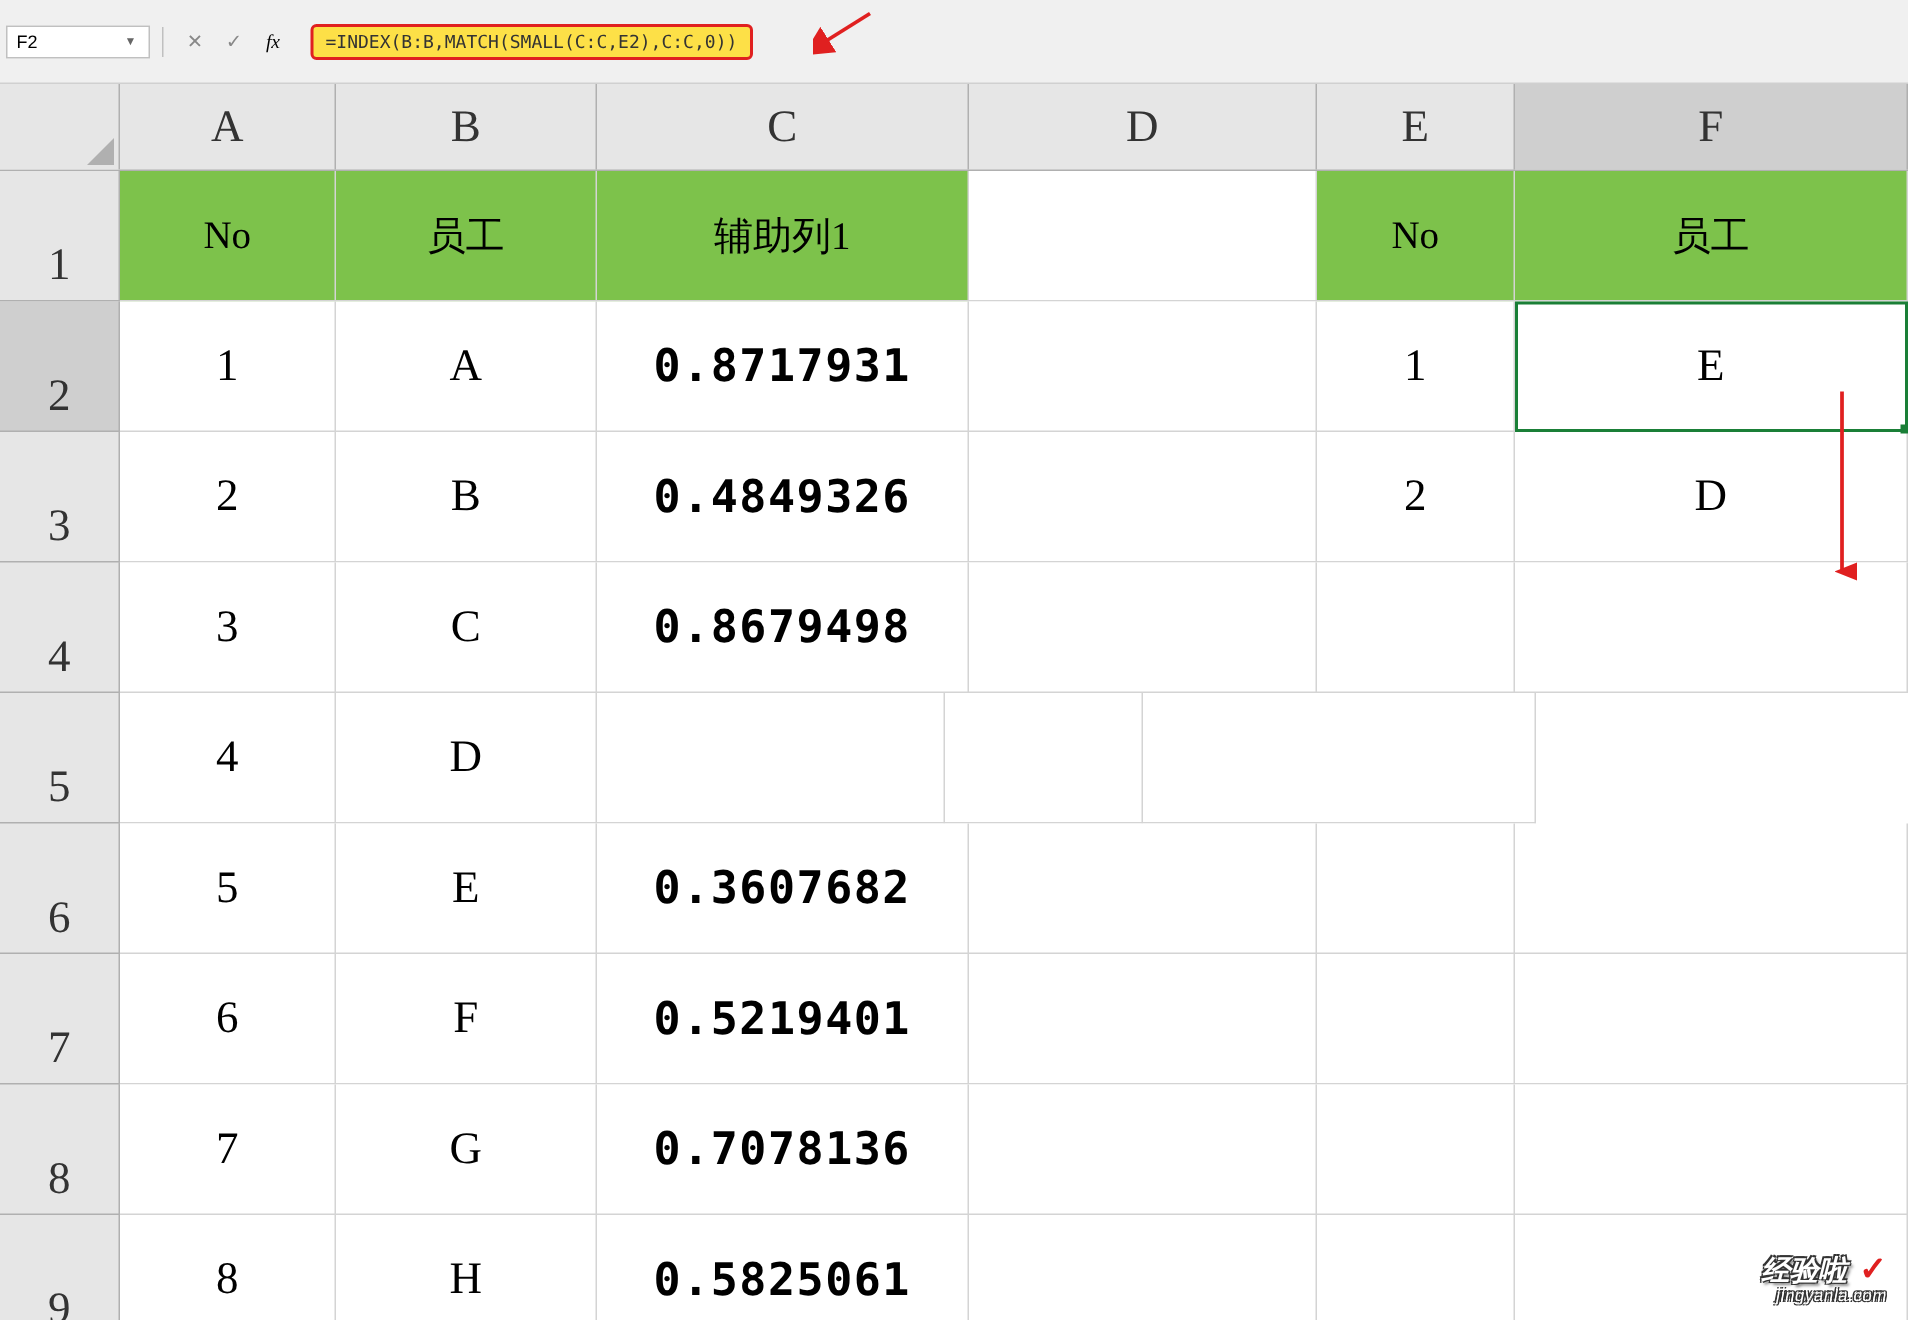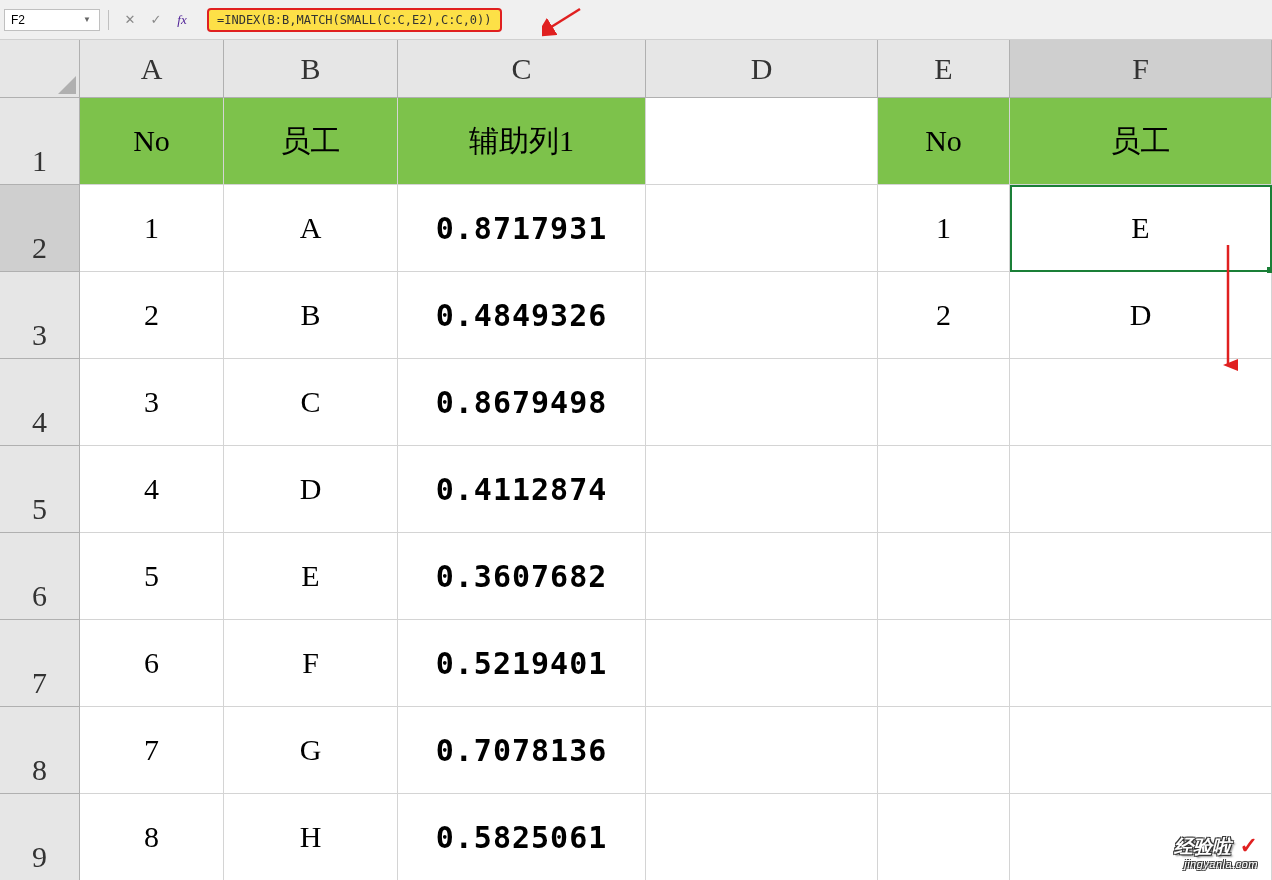--- a/index.html
+++ b/index.html
@@ -13,21 +13,21 @@
       background: #ffffff;
       width: 1272px;
       height: 880px;
       overflow: hidden;
       position: relative;
     }
     
     .formula-bar-area {
       background: #f0f0f0;
       border-bottom: 1px solid #d0d0d0;
-      height: 40px;
+      height: 56px;
       display: flex;
       align-items: center;
       padding: 0 4px;
     }
     
     .name-box {
       width: 96px;
       height: 22px;
       background: #ffffff;
       border: 1px solid #c0c0c0;
@@ -72,21 +72,21 @@
       justify-content: center;
       color: #888;
       font-size: 13px;
       font-family: Arial, sans-serif;
     }
     
     .fx-label {
       font-style: italic;
       font-family: "Times New Roman", serif;
       font-size: 13px;
-      color: #4c1d95;
+      color: #000000;
     }
     
     .formula-input-wrap {
       flex: 1;
       position: relative;
       margin-left: 8px;
     }
     
     .formula-input {
       background: #fde047;
@@ -198,21 +198,21 @@
       justify-content: center;
       font-size: 30px;
       color: #000;
       height: 87px;
       background: #ffffff;
     }
     
     .cell.header-cell {
       background: #7dc24b;
       color: #000;
-      font-size: 30px;
+      font-size: 26px;
     }
     
     .cell.c-A { width: 144px; }
     .cell.c-B { width: 174px; }
     .cell.c-C { width: 248px; }
     .cell.c-D { width: 232px; }
     .cell.c-E { width: 132px; }
     .cell.c-F { width: 262px; }
     
     .cell.col-C-data {
@@ -368,21 +368,20 @@
         <div class="cell c-B">C</div>
         <div class="cell c-C col-C-data">0.8679498</div>
         <div class="cell c-D"></div>
         <div class="cell c-E"></div>
         <div class="cell c-F"></div>
       </div>
 
       <div class="cell-row">
         <div class="cell c-A">4</div>
         <div class="cell c-B">D</div>
-        <div class="cell c-C col-C-data">0.4112874</div>
         <div class="cell c-D"></div>
         <div class="cell c-E"></div>
         <div class="cell c-F"></div>
       </div>
 
       <div class="cell-row">
         <div class="cell c-A">5</div>
         <div class="cell c-B">E</div>
         <div class="cell c-C col-C-data">0.3607682</div>
         <div class="cell c-D"></div>

